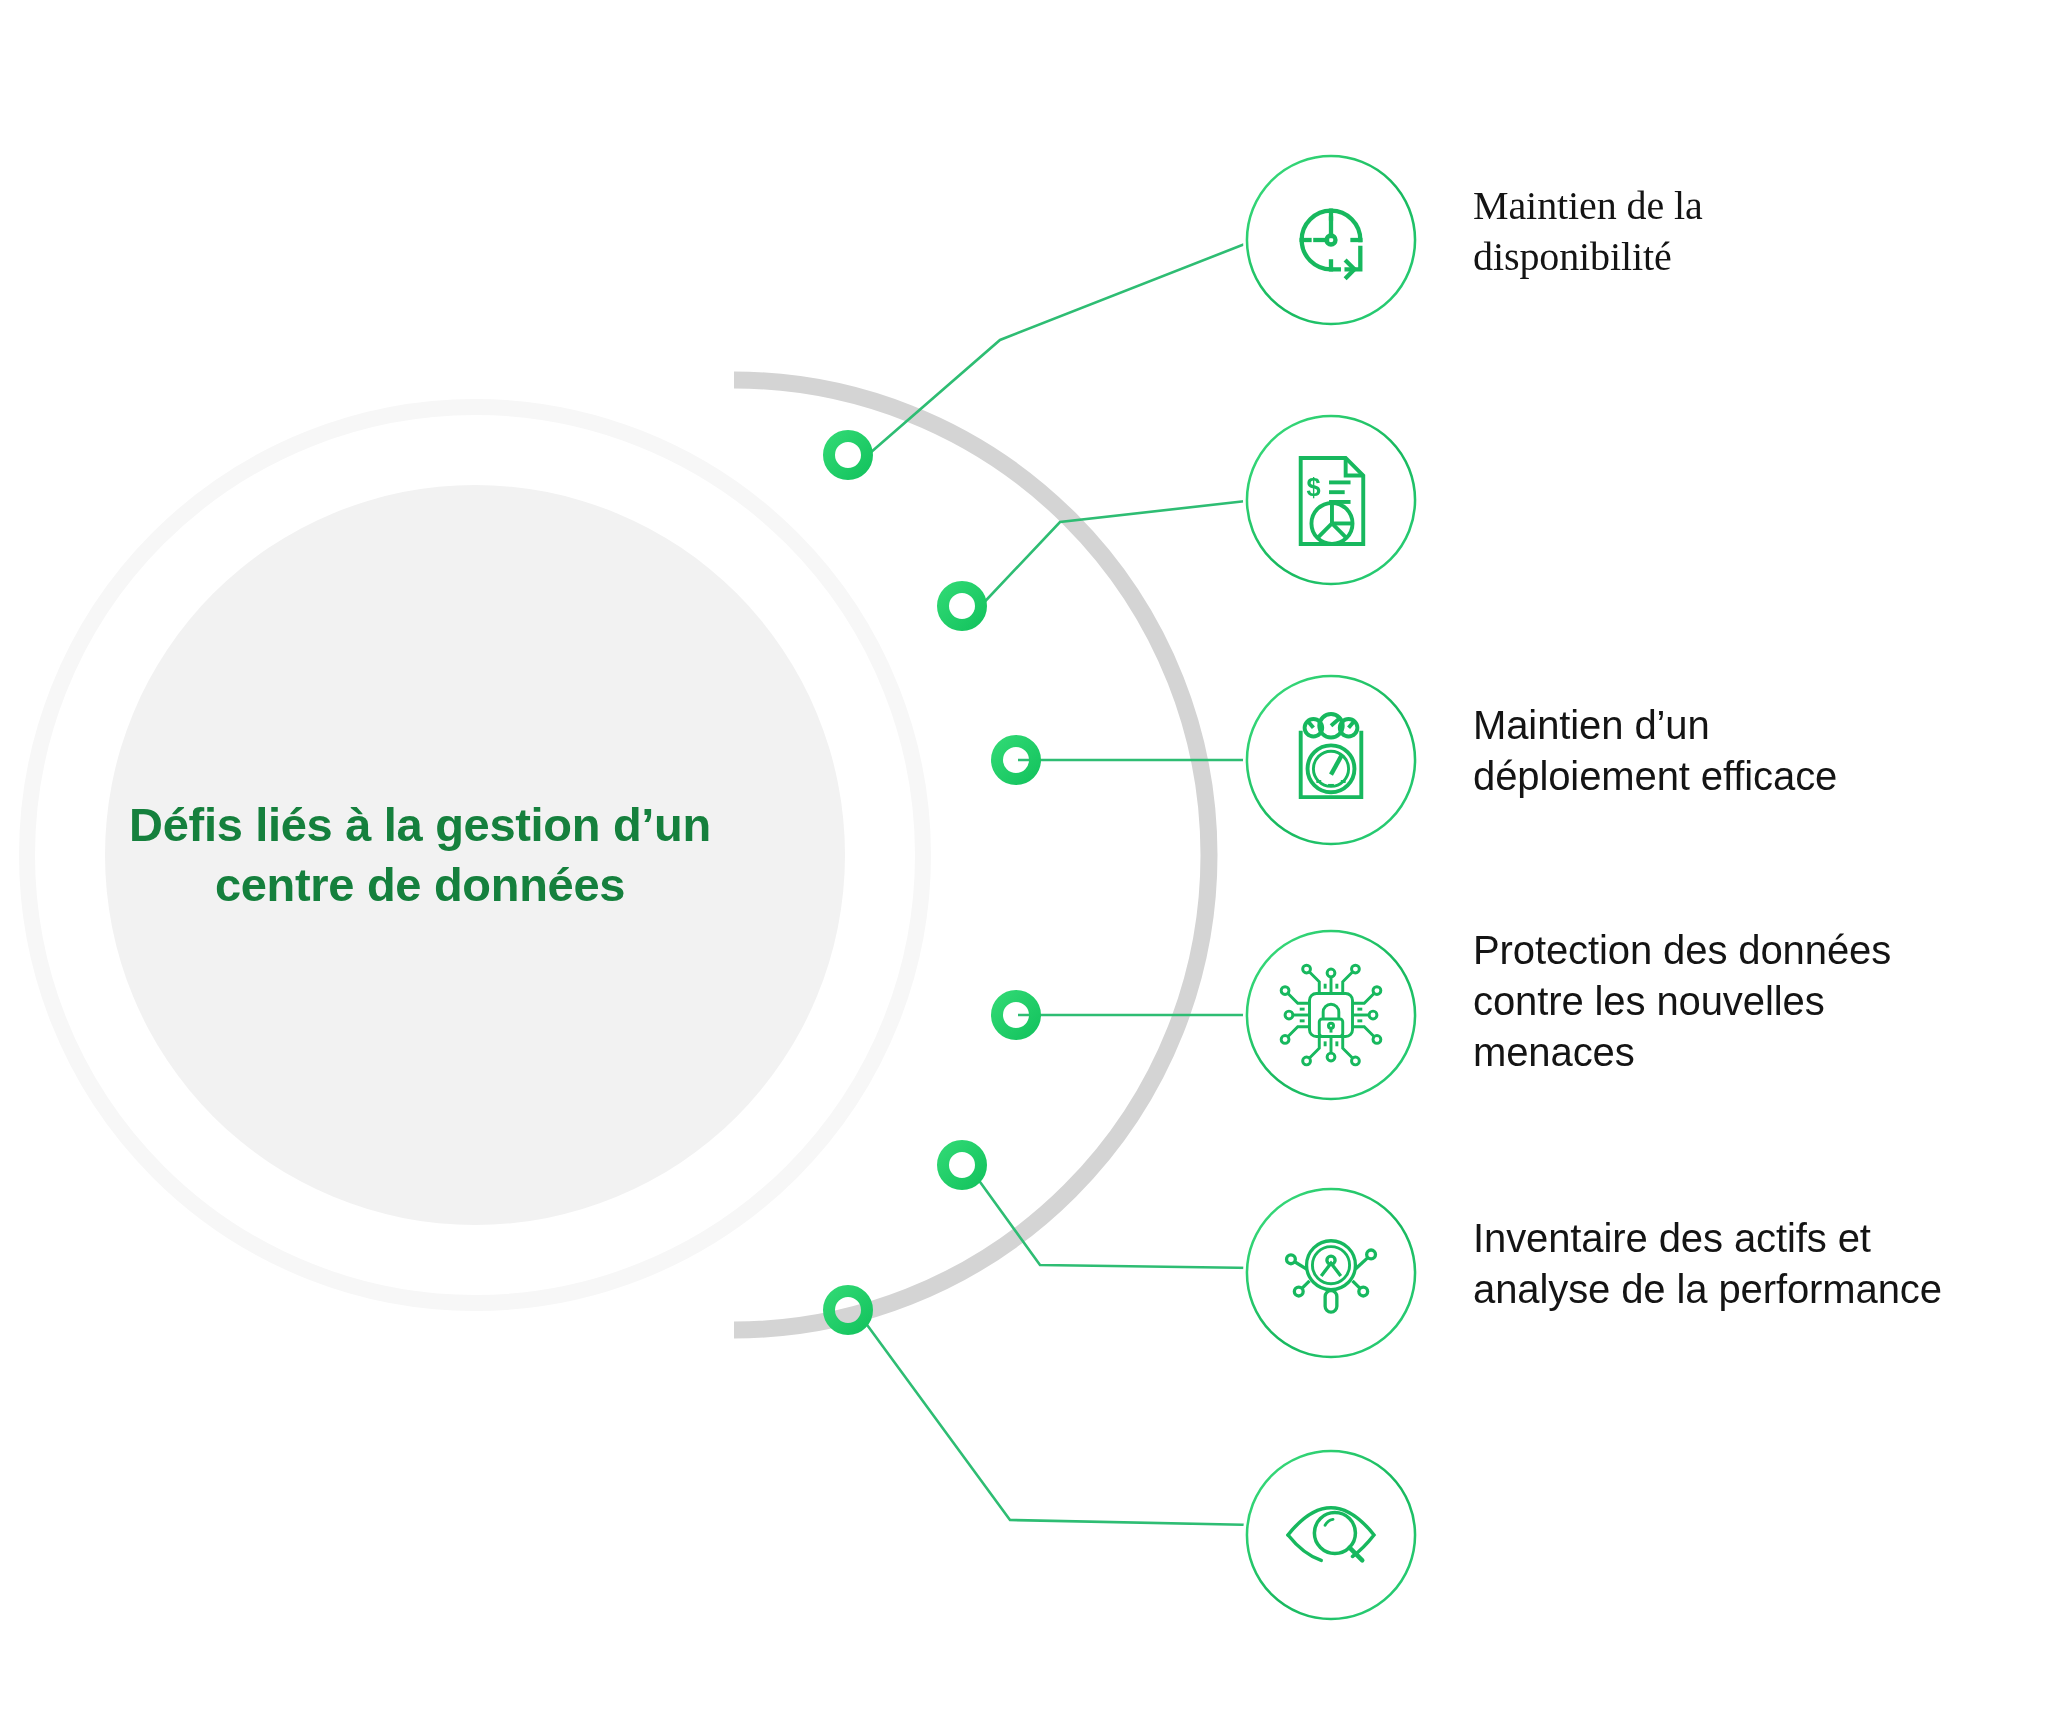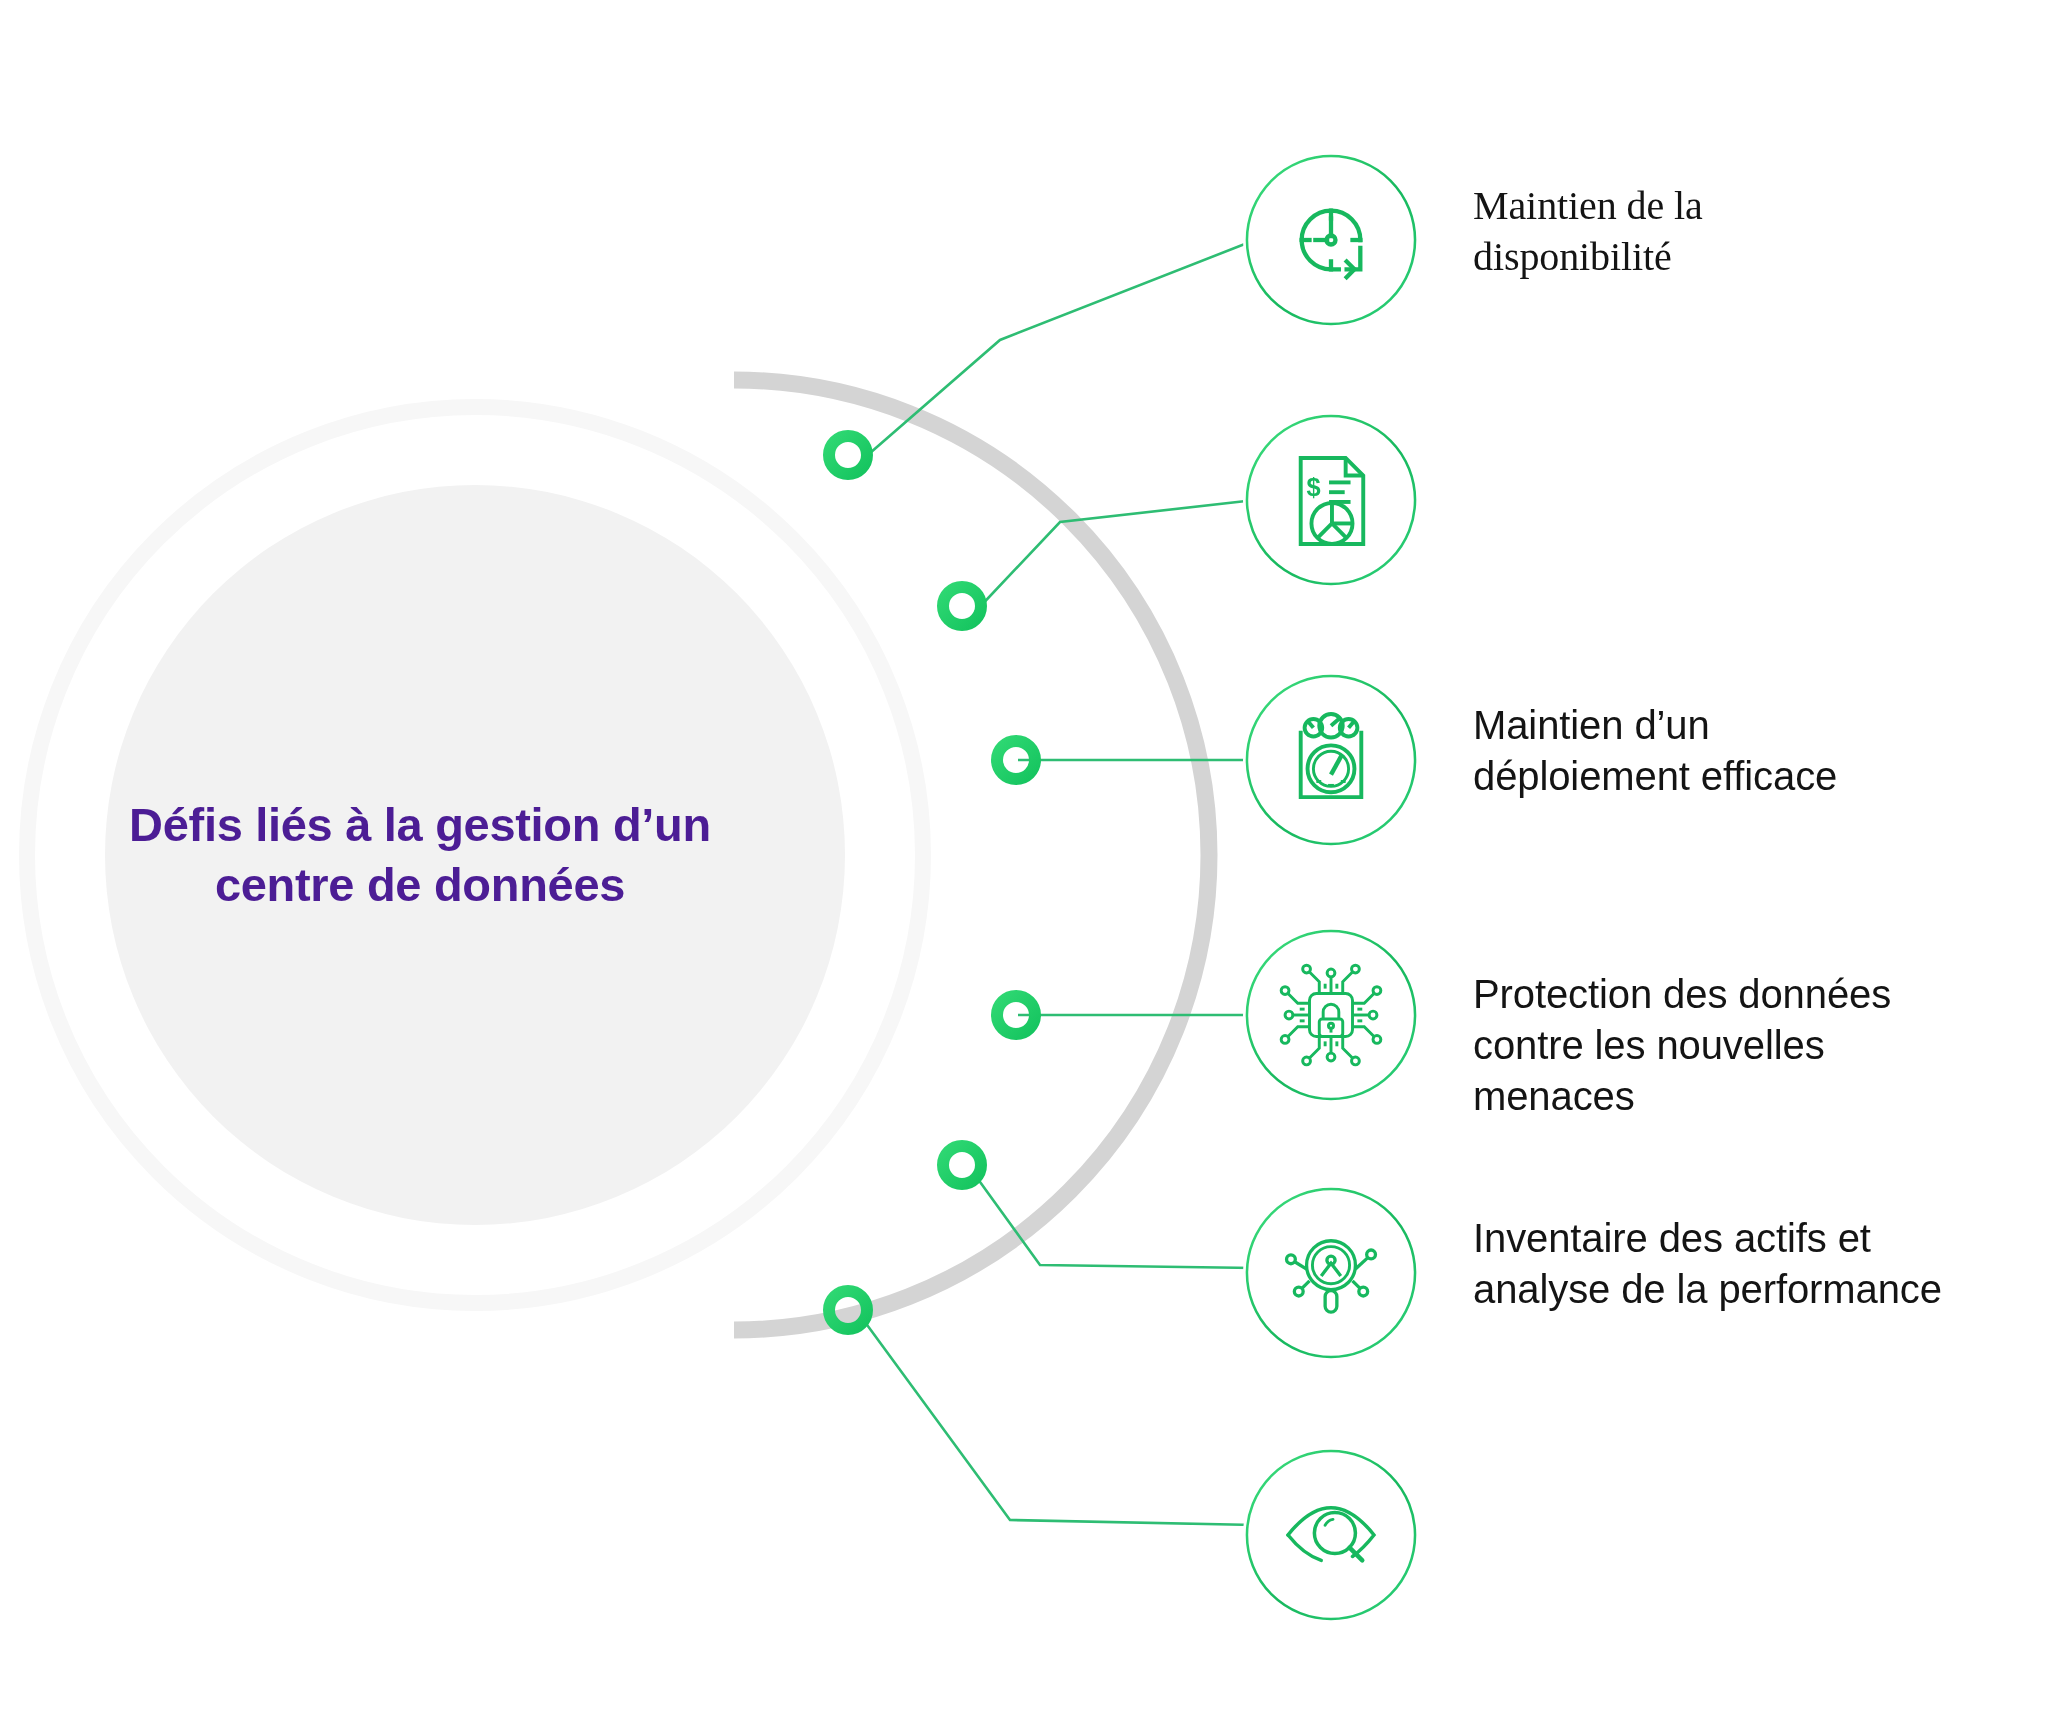--- a/index.html
+++ b/index.html
@@ -26,21 +26,21 @@
   }
   .center-title {
     position: absolute;
     left: 60px;
     top: 795px;
     width: 720px;
     text-align: center;
     font-size: 47px;
     font-weight: bold;
     line-height: 1.28;
-    color: #4c1d95;
+    color: #15803d;
     letter-spacing: -0.3px;
     white-space: pre-line;
   }
   .item-label {
     position: absolute;
     font-size: 40px;
     line-height: 1.28;
     color: #141414;
     white-space: pre-line;
     letter-spacing: -0.1px;
@@ -205,21 +205,21 @@
         <line x1="94" y1="56" x2="94" y2="61" stroke-width="3"></line>
         <line x1="82" y1="115" x2="82" y2="120" stroke-width="3"></line>
         <line x1="94" y1="115" x2="94" y2="120" stroke-width="3"></line>
         <line x1="56" y1="82" x2="61" y2="82" stroke-width="3"></line>
         <line x1="56" y1="94" x2="61" y2="94" stroke-width="3"></line>
         <line x1="115" y1="82" x2="120" y2="82" stroke-width="3"></line>
         <line x1="115" y1="94" x2="120" y2="94" stroke-width="3"></line>
       </g>
     </svg>
   </div>
-  <div class="item-label" style="left:1473px; top:925px; width:560px;margin-top:44px;">Protection des données
+  <div class="item-label" style="left:1473px; top:925px; width:560px;">Protection des données
 contre les nouvelles
 menaces</div>
 
   <div class="icon-circle" style="left:1243px; top:1185px; border-color:transparent;">
     <svg width="176" height="176" viewBox="0 0 176 176">
       <circle cx="88" cy="88" r="86" fill="#fff" stroke="url(#gradIconRing)" stroke-width="2.6"></circle>
       <g fill="none" stroke="#17b85e" stroke-width="3.4" stroke-linejoin="miter">
         <circle cx="88" cy="80" r="25"></circle>
         <circle cx="88" cy="80" r="19" stroke-width="3"></circle>
         <path d="M 78 91 L 88 78 L 98 91"></path>

